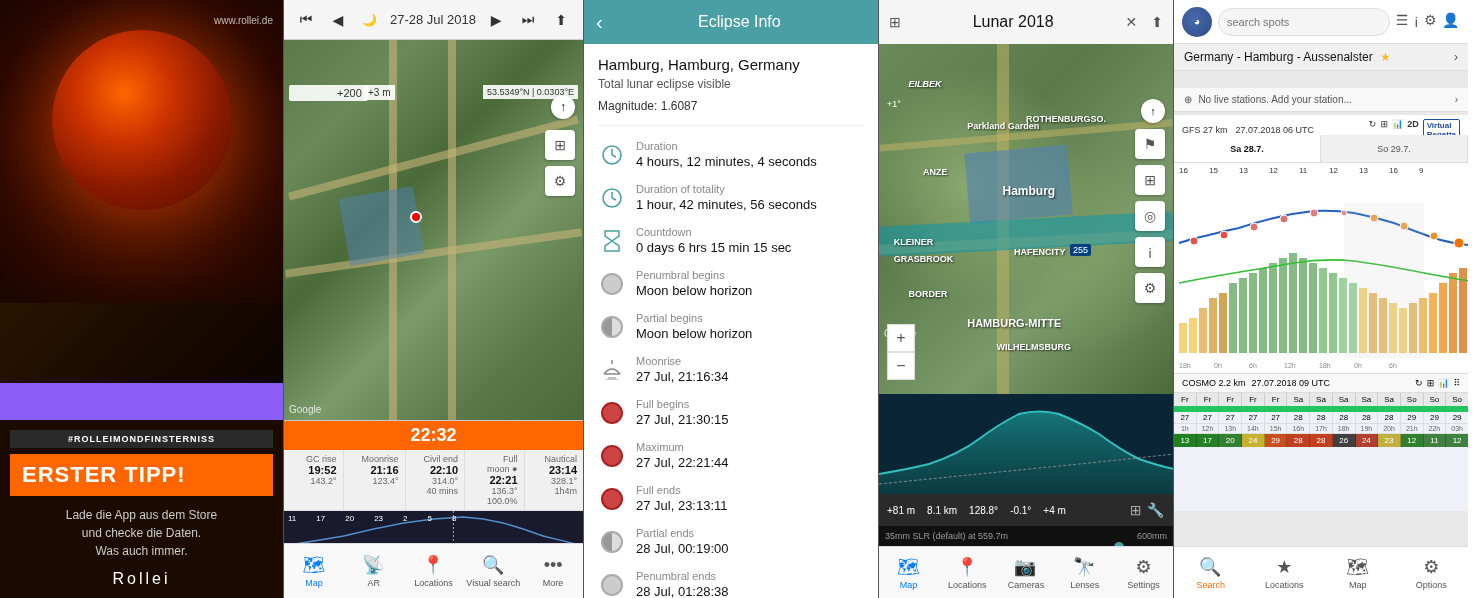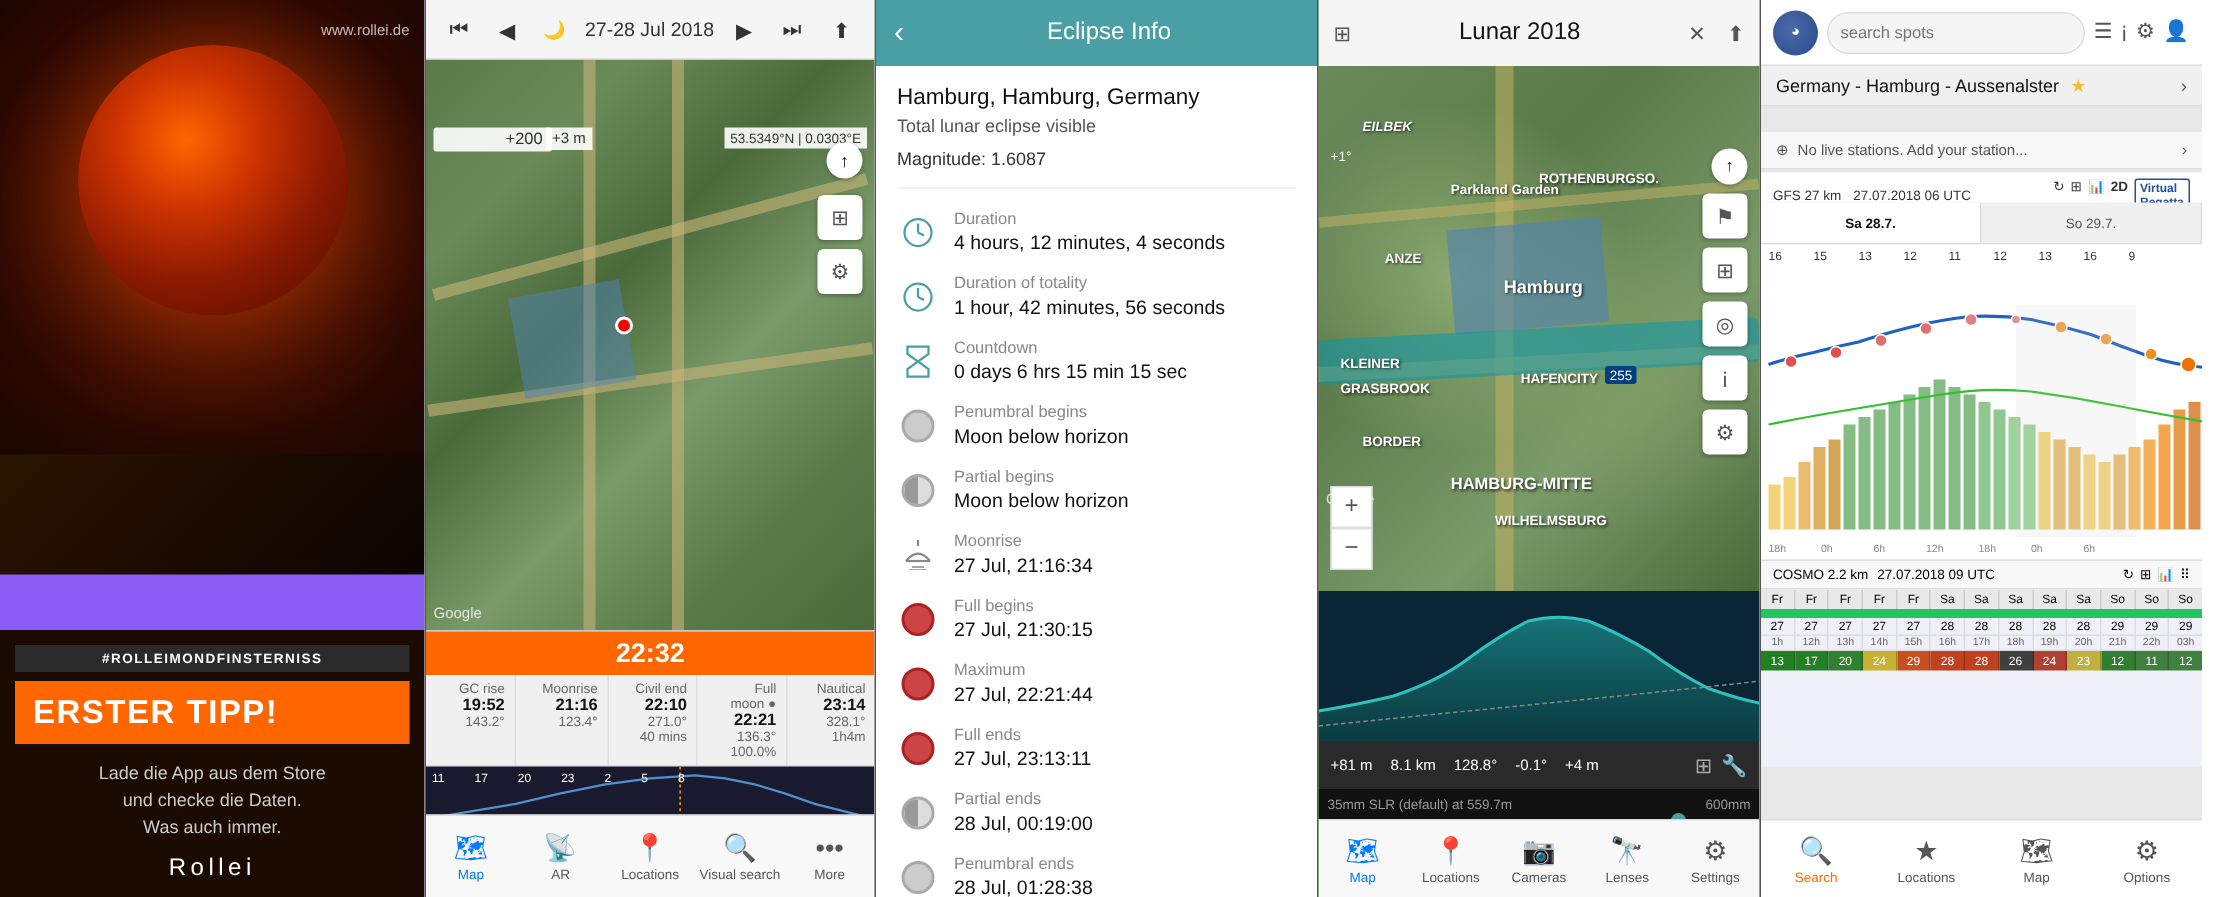--- a/index.html
+++ b/index.html
@@ -821,21 +821,21 @@
         <div class="map2-data-sub">143.2°</div>
       </div>
       <div class="map2-data-cell">
         <div class="map2-data-label">Moonrise</div>
         <div class="map2-data-value">21:16</div>
         <div class="map2-data-sub">123.4°</div>
       </div>
       <div class="map2-data-cell">
         <div class="map2-data-label">Civil end</div>
         <div class="map2-data-value">22:10</div>
-        <div class="map2-data-sub">271.0°</div>
+        <div class="map2-data-sub">314.0°</div>
         <div class="map2-data-sub">40 mins</div>
       </div>
       <div class="map2-data-cell">
         <div class="map2-data-label">Full moon ●</div>
         <div class="map2-data-value">22:21</div>
         <div class="map2-data-sub">136.3°</div>
         <div class="map2-data-sub">100.0%</div>
       </div>
       <div class="map2-data-cell">
         <div class="map2-data-label">Nautical</div>

